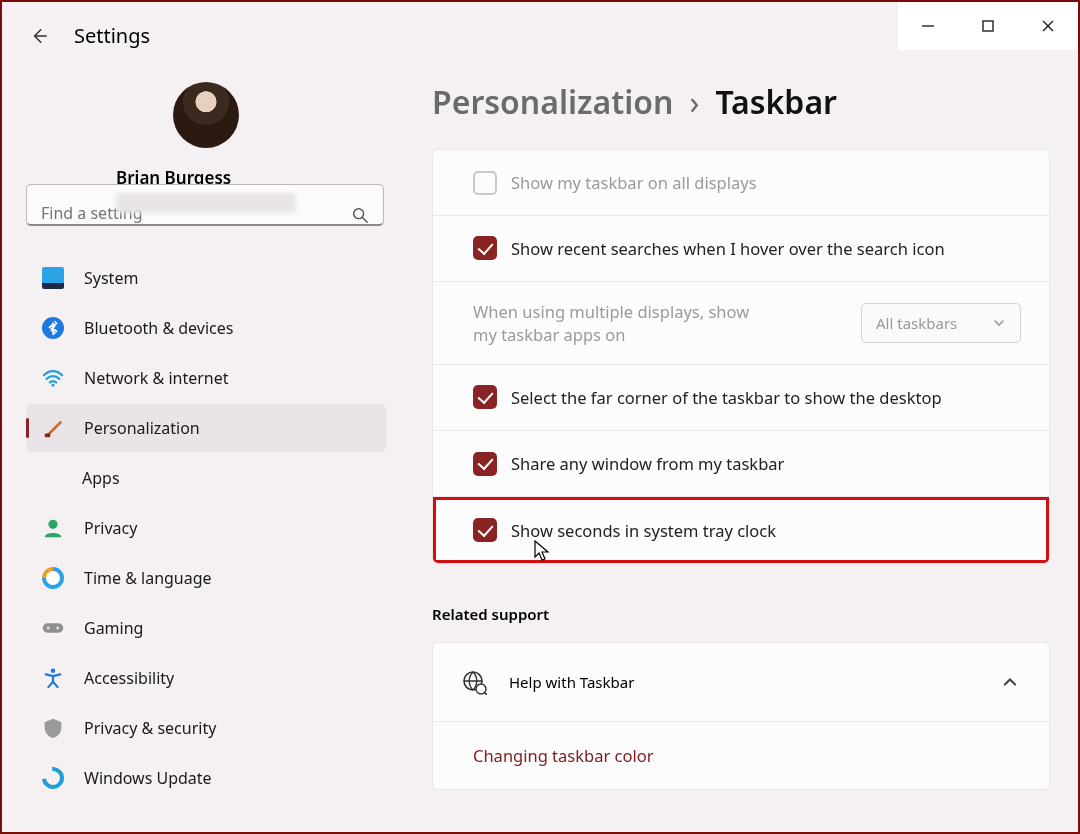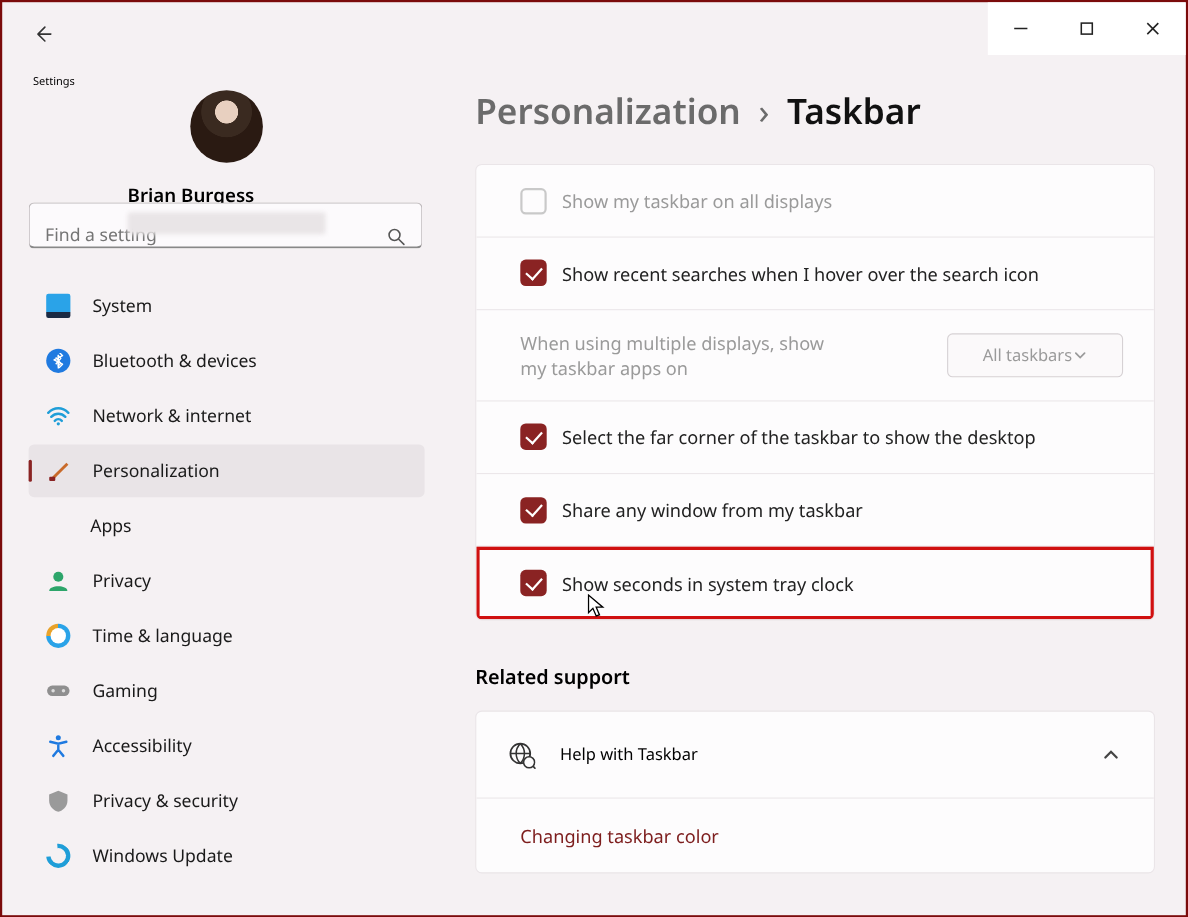--- a/index.html
+++ b/index.html
@@ -21,23 +21,22 @@
     align-items: center;
     z-index: 5;
   }
   .cap-btn { width: 60px; height: 48px; display:flex; align-items:center; justify-content:center; cursor:pointer; }
   .cap-btn svg { width:14px; height:14px; }
 
   
   .header-row {
     position: absolute;
     top: 20px; left: 28px;
-    display: flex; align-items: flex-start; gap: 26px;
-    font-size: 10px;
-    flex-direction: column;
+    display: flex; align-items: center; gap: 26px;
+    font-size: 20px;
   }
   .back-arrow { width: 18px; height: 18px; cursor: pointer; }
 
   
   .sidebar {
     position: absolute;
     top: 80px; left: 24px;
     width: 360px;
     display: flex; flex-direction: column;
   }
@@ -138,28 +137,28 @@
     transform: rotate(42deg); margin-top:-3px;
   }
   .cb.unchecked { background: transparent; border: 2px solid #cfcacd; }
 
   .row.dropdown-row { padding-left: 40px; padding-right: 28px; justify-content: space-between; }
   .row.dropdown-row .row-label { color: #9a9a9a; max-width: 300px; }
   .dropdown {
     height: 40px; min-width: 160px;
     border: 1px solid #d6d1d4;
     border-radius: 5px;
-    display: flex; align-items: center; justify-content: center;
+    display: flex; align-items: center; justify-content: space-between;
     padding: 0 14px;
     color: #9a9a9a;
     font-size: 15px;
     background: #fbf9fa;
   }
 
-  .section-title { margin-top: 40px; font-size: 18px; font-weight: 600; }
+  .section-title { margin-top: 40px; font-size: 15px; font-weight: 600; }
 
   .help-panel {
     margin-top: 18px;
     background: #fdfcfd;
     border: 1px solid #eae5e8;
     border-radius: 6px;
     overflow: hidden;
   }
   .help-row {
     display: flex; align-items: center;

